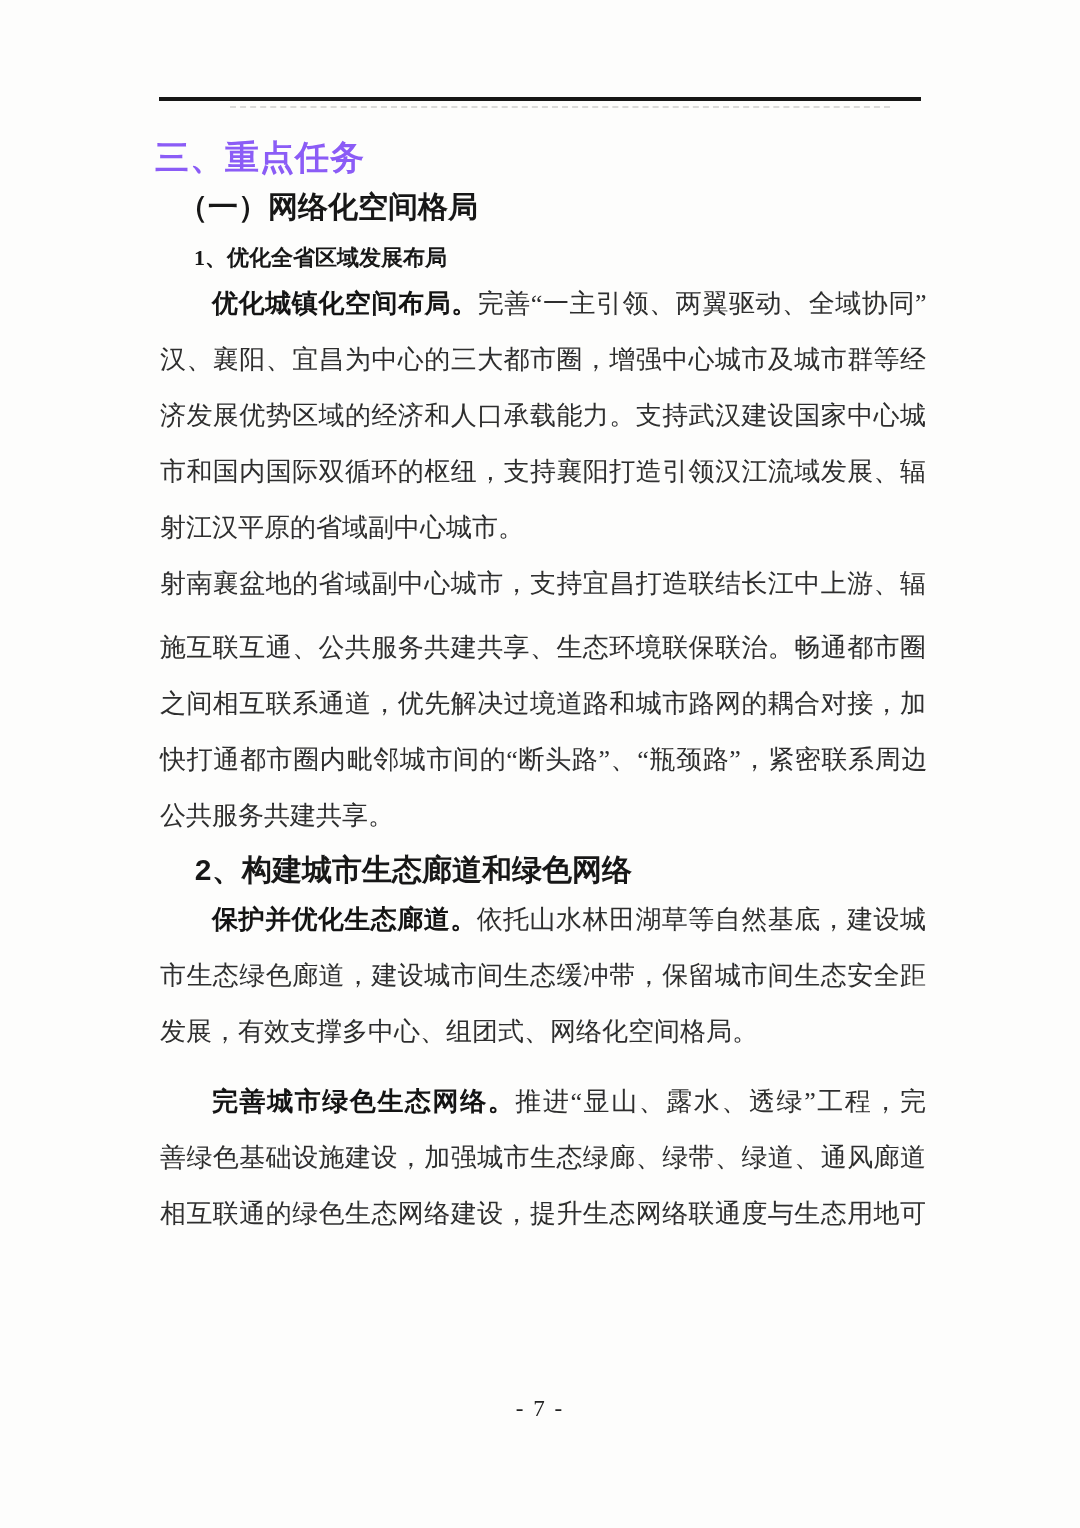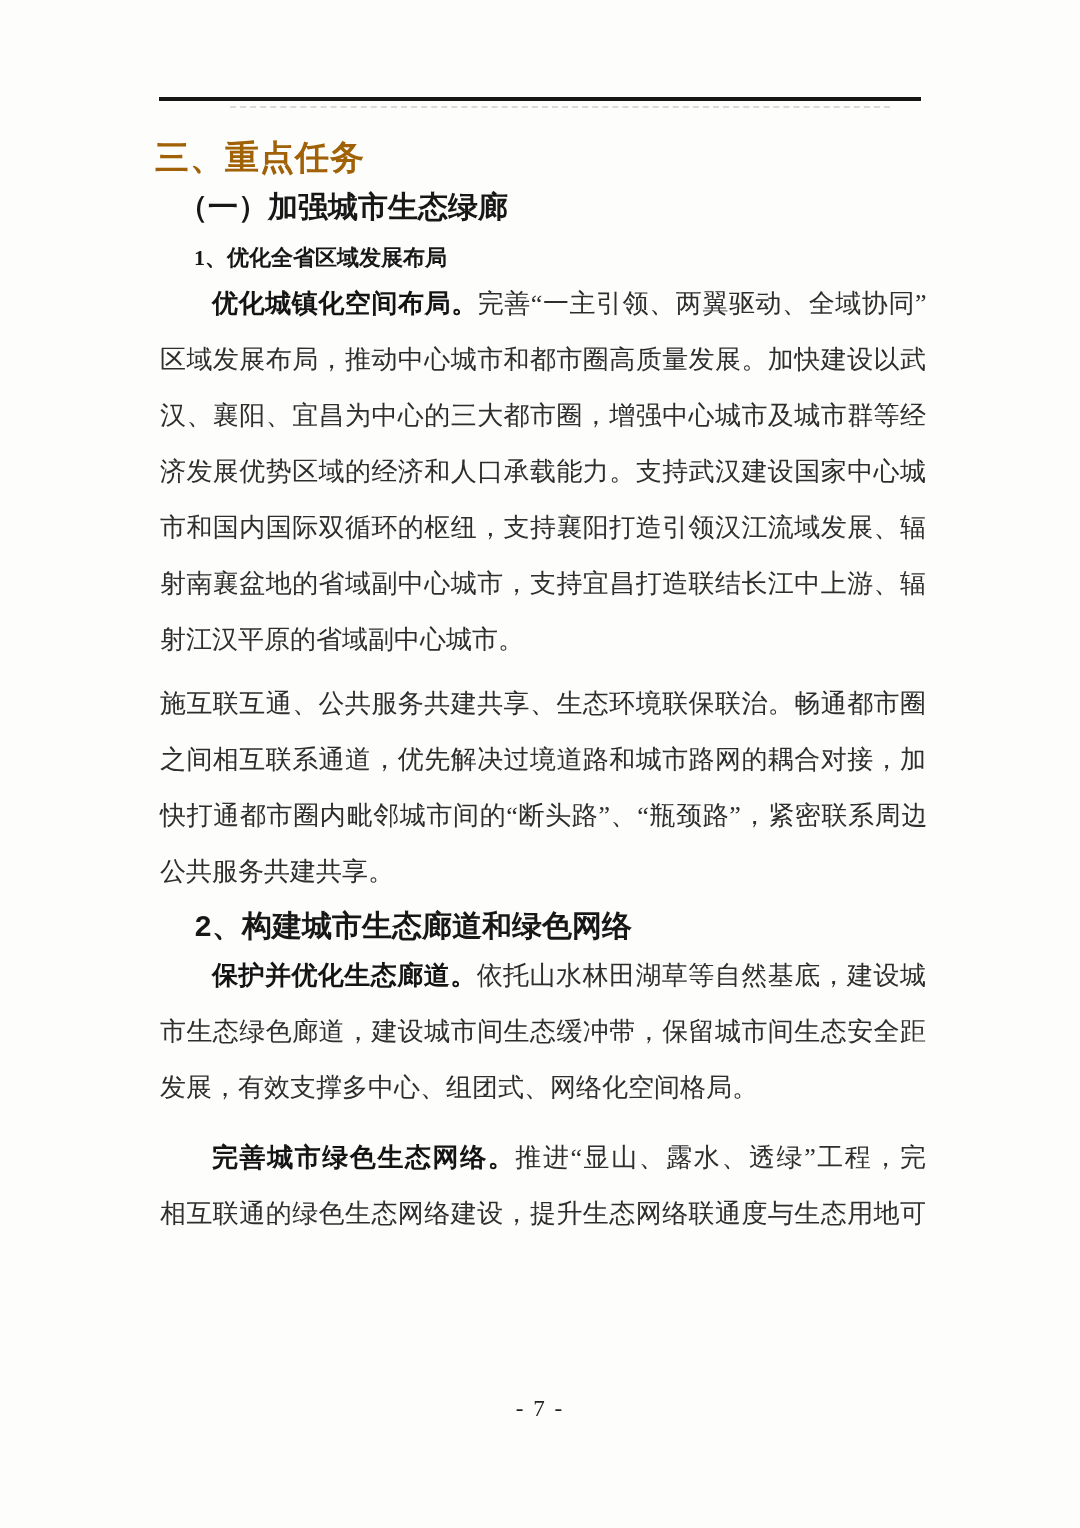--- a/index.html
+++ b/index.html
@@ -38,21 +38,21 @@
     top: 138px;
     width: 766px;
     color: #2e2e2e;
   }
   h1.doc-h1 {
     margin: 0 0 0 -5px;
     font-family: "Liberation Sans", sans-serif;
     font-weight: 700;
     font-size: 34px;
     line-height: 38px;
-    color: #a16207;
+    color: #8b5cf6;
     letter-spacing: 1px;
   }
   .doc-h2 {
     margin: 12px 0 0 18px;
     font-family: "Liberation Serif", serif;
     font-weight: 700;
     font-size: 30px;
     line-height: 37px;
     color: #171717;
   }
@@ -107,50 +107,50 @@
 <body>
 
 <div class="page">
 
   <div class="rule"></div>
   <div class="rule-echo"></div>
 
   <div class="content">
 
     <h1 class="doc-h1">三、重点任务</h1>
-    <div class="doc-h2">（一）加强城市生态绿廊</div>
+    <div class="doc-h2">（一）网络化空间格局</div>
     <div class="doc-h3">1、优化全省区域发展布局</div>
 
     <div class="para">
       <div class="bline first snug"><b>优化城镇化空间布局。</b><span>完善“一主引领、两翼驱动、全域协同”</span></div>
-      <div class="bline">区域发展布局，推动中心城市和都市圈高质量发展。加快建设以武</div>
       <div class="bline">汉、襄阳、宜昌为中心的三大都市圈，增强中心城市及城市群等经</div>
       <div class="bline">济发展优势区域的经济和人口承载能力。支持武汉建设国家中心城</div>
       <div class="bline">市和国内国际双循环的枢纽，支持襄阳打造引领汉江流域发展、辐</div>
+      <div class="bline last">射江汉平原的省域副中心城市。</div>
       <div class="bline">射南襄盆地的省域副中心城市，支持宜昌打造联结长江中上游、辐</div>
-      <div class="bline last">射江汉平原的省域副中心城市。</div>
     </div>
 
     <div class="para gap8">
       <div class="bline">施互联互通、公共服务共建共享、生态环境联保联治。畅通都市圈</div>
       <div class="bline">之间相互联系通道，优先解决过境道路和城市路网的耦合对接，加</div>
       <div class="bline tight">快打通都市圈内毗邻城市间的“断头路”、“瓶颈路”，紧密联系周边</div>
       <div class="bline last">公共服务共建共享。</div>
     </div>
 
     <div class="doc-h4">2、构建城市生态廊道和绿色网络</div>
 
     <div class="para">
       <div class="bline first"><b>保护并优化生态廊道。</b><span>依托山水林田湖草等自然基底，建设城</span></div>
       <div class="bline">市生态绿色廊道，建设城市间生态缓冲带，保留城市间生态安全距</div>
       <div class="bline last">发展，有效支撑多中心、组团式、网络化空间格局。</div>
     </div>
 
     <div class="para gap14">
       <div class="bline first"><b>完善城市绿色生态网络。</b><span>推进“显山、露水、透绿”工程，完</span></div>
+      <div class="bline">善绿色基础设施建设，加强城市生态绿廊、绿带、绿道、通风廊道</div>
       <div class="bline">相互联通的绿色生态网络建设，提升生态网络联通度与生态用地可</div>
     </div>
 
   </div>
 
   <div class="pagenum">- 7 -</div>
 
 </div>
 
 </body></html>

